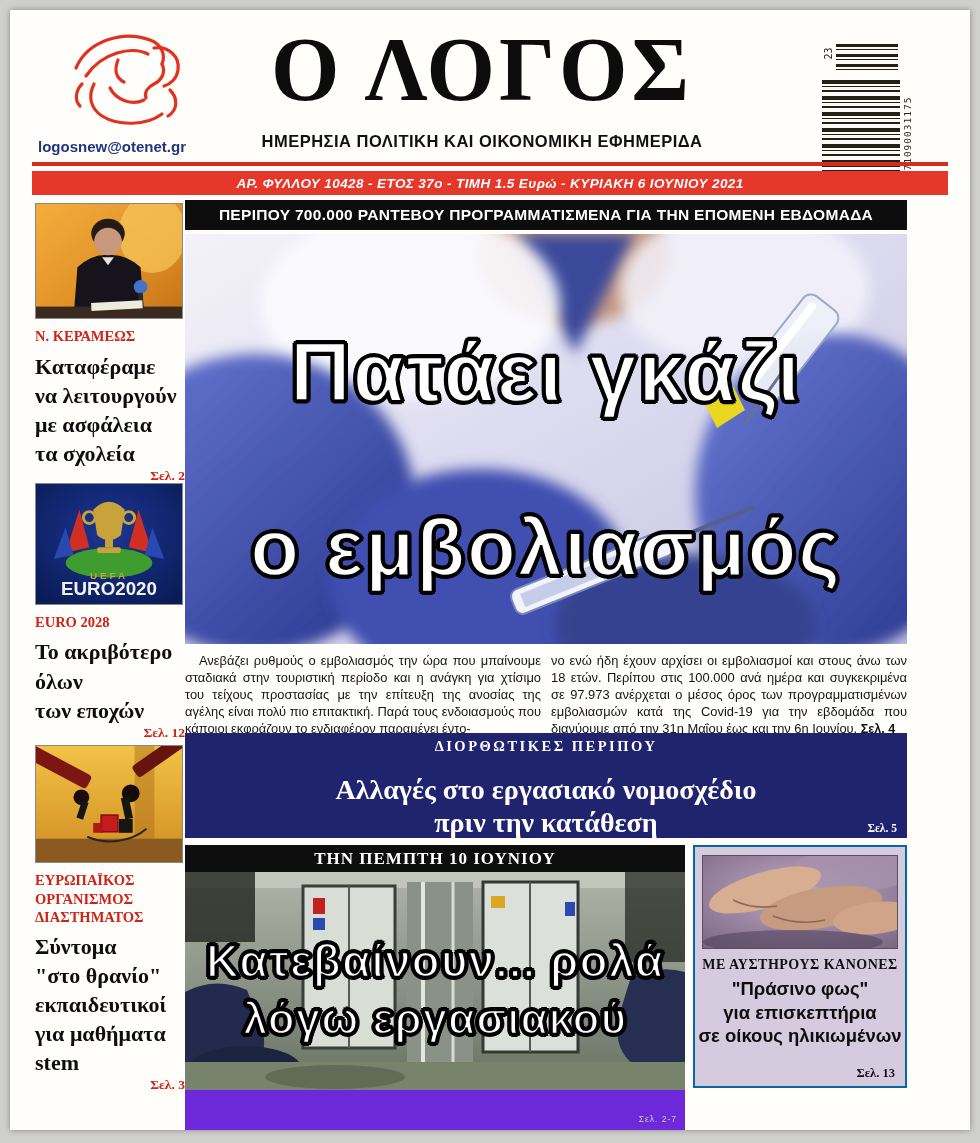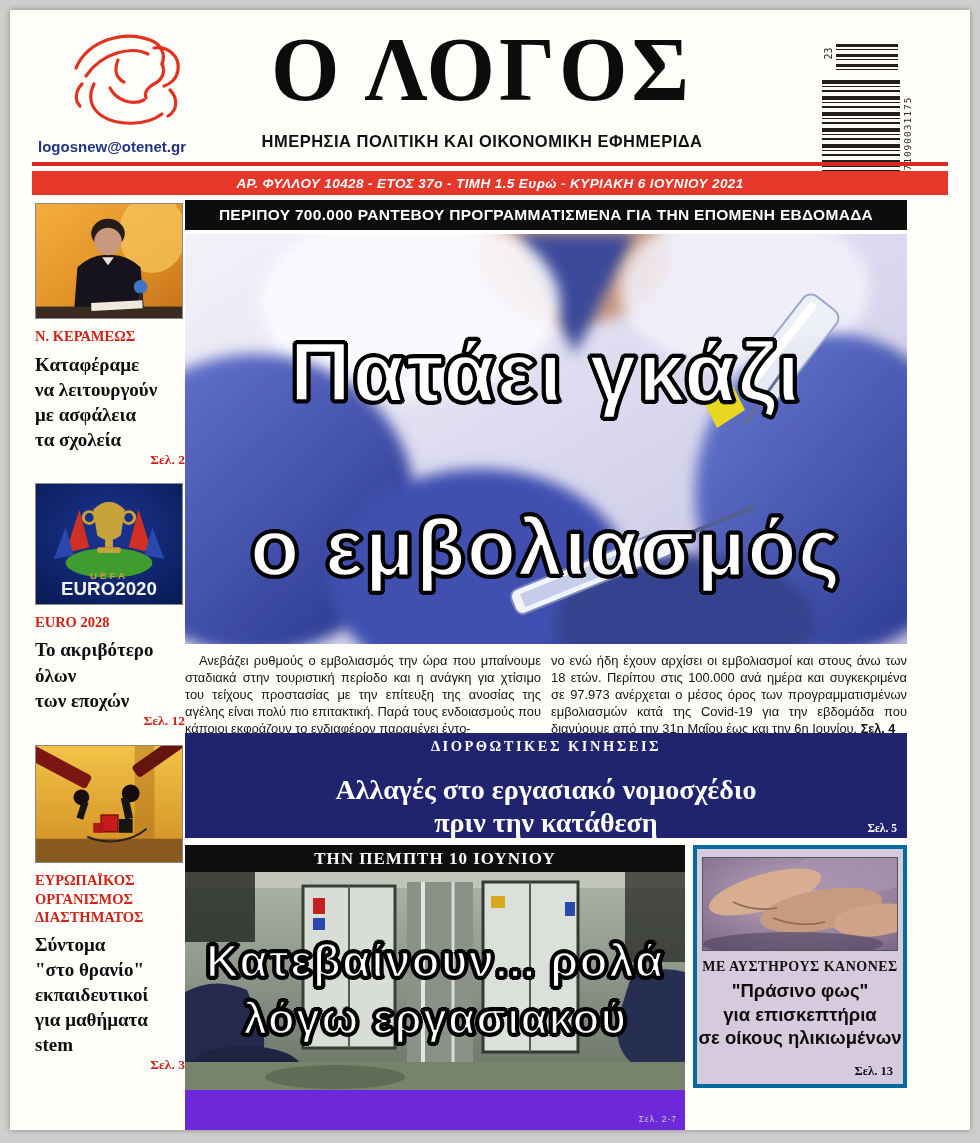--- a/index.html
+++ b/index.html
@@ -36,21 +36,21 @@
                display:flex; align-items:center; justify-content:center; }
   .issue-bar span { color:#fff; font-weight:bold; font-style:italic; font-size:13.5px; letter-spacing:.4px; }
 
   
   .sidebar { position:absolute; left:25px; top:0; width:150px; }
   .story { position:absolute; left:0; width:150px; }
   .story-img { width:148px; border:1px solid #888; display:block; }
   .kicker { margin-top:8px; font-family:"Liberation Serif", serif; font-weight:bold;
             font-size:14.5px; color:#cf2317; line-height:1.25; white-space:pre-line; }
   .story-head { margin-top:6px; font-family:"Liberation Serif", serif; font-weight:bold;
-                font-size:19px; color:#0e0e0e; line-height:1.32; white-space:pre-line; }
+                font-size:22px; color:#0e0e0e; line-height:1.32; white-space:pre-line; }
   .pref { margin-top:0; text-align:right; font-family:"Liberation Serif", serif;
           font-weight:bold; font-size:13.5px; color:#cf2317; }
 
   
   .maincol { position:absolute; left:175px; top:0; width:722px; }
   .top-banner { position:absolute; left:0; top:190px; width:722px; height:30px; background:#0d0d0d;
                 display:flex; align-items:center; justify-content:center; }
   .top-banner span { color:#fff; font-weight:bold; font-size:15.5px; letter-spacing:.3px; }
 
   .hero { position:absolute; left:0; top:224px; width:722px; height:410px; overflow:hidden; background:#dcdaf0; }
@@ -82,21 +82,21 @@
   .metro-block { position:absolute; left:0; top:0; width:500px; height:245px; }
   .metro-bar { width:500px; height:27px; background:#0e0e0e; display:flex; align-items:center; justify-content:center; }
   .metro-bar span { color:#fff; font-family:"Liberation Serif", serif; font-weight:bold;
                     font-size:17px; letter-spacing:1px; }
   .metro-img { position:relative; width:500px; height:258px; overflow:hidden; background:#6d28d9; }
   .metro-l1 { top:62px; font-size:46px; letter-spacing:1px; }
   .metro-l2 { top:122px; font-size:44px; letter-spacing:1px; }
   .metro-cap { position:absolute; right:8px; bottom:6px; font-size:8.5px; color:#cfcfc6; letter-spacing:1px; }
 
   .elder-box { position:absolute; left:508px; top:0; width:214px; height:243px; background:#d6cade;
-               border:4px solid #0369a1; text-align:center; }
+               border:2px solid #0369a1; text-align:center; }
   .elder-img { position:relative; width:196px; height:94px; margin:8px auto 0; border:1px solid #555;
                overflow:hidden; background:#8e7a98; }
   .elder-kicker { margin-top:8px; font-family:"Liberation Serif", serif; font-weight:bold;
                   font-size:14px; color:#101010; letter-spacing:.5px; }
   .elder-head { margin-top:4px; font-weight:bold; font-size:18.5px; color:#0d0d0d;
                 line-height:1.28; white-space:pre-line; }
   .elder-pref { position:absolute; right:10px; bottom:5px; font-family:"Liberation Serif", serif;
                 font-weight:bold; font-size:12.5px; color:#101010; }
 </style>
 </head>
@@ -277,21 +277,21 @@
       <div class="outline-head hero-l1">Πατάει γκάζι</div>
       <div class="outline-head hero-l2">ο εμβολιασμός</div>
     </div>
 
     <div class="bodytext">
       <p class="col1">Ανεβάζει ρυθμούς ο εμβολιασμός την ώρα που μπαίνουμε σταδιακά στην τουριστική περίοδο και η ανάγκη για χτίσιμο του τείχους προστασίας με την επίτευξη της ανοσίας της αγέλης είναι πολύ πιο επιτακτική. Παρά τους ενδοιασμούς που κάποιοι εκφράζουν το ενδιαφέρον παραμένει έντο-</p>
       <p class="col2"><span>νο ενώ ήδη έχουν αρχίσει οι εμβολιασμοί και στους άνω των 18 ετών. Περίπου στις 100.000 ανά ημέρα και συγκεκριμένα σε 97.973 ανέρχεται ο μέσος όρος των προγραμματισμένων εμβολιασμών κατά της Covid-19 για την εβδομάδα που διανύουμε από την 31η Μαΐου έως και την 6η Ιουνίου.</span> <span class="inline-pref">Σελ. 4</span></p>
     </div>
 
     <div class="blue-banner">
-      <div class="bb-kicker">ΔΙΟΡΘΩΤΙΚΕΣ ΚΙΝΗΣΕΙΣ</div>
+      <div class="bb-kicker">ΔΙΟΡΘΩΤΙΚΕΣ ΠΕΡΙΠΟΥ</div>
       <div class="bb-head">Αλλαγές στο εργασιακό νομοσχέδιο
 πριν την κατάθεση</div>
       <div class="bb-pref">Σελ. 5</div>
     </div>
 
     <div class="bottomrow">
 
       <div class="metro-block">
         <div class="metro-bar">
           <span>ΤΗΝ ΠΕΜΠΤΗ 10 ΙΟΥΝΙΟΥ</span>

